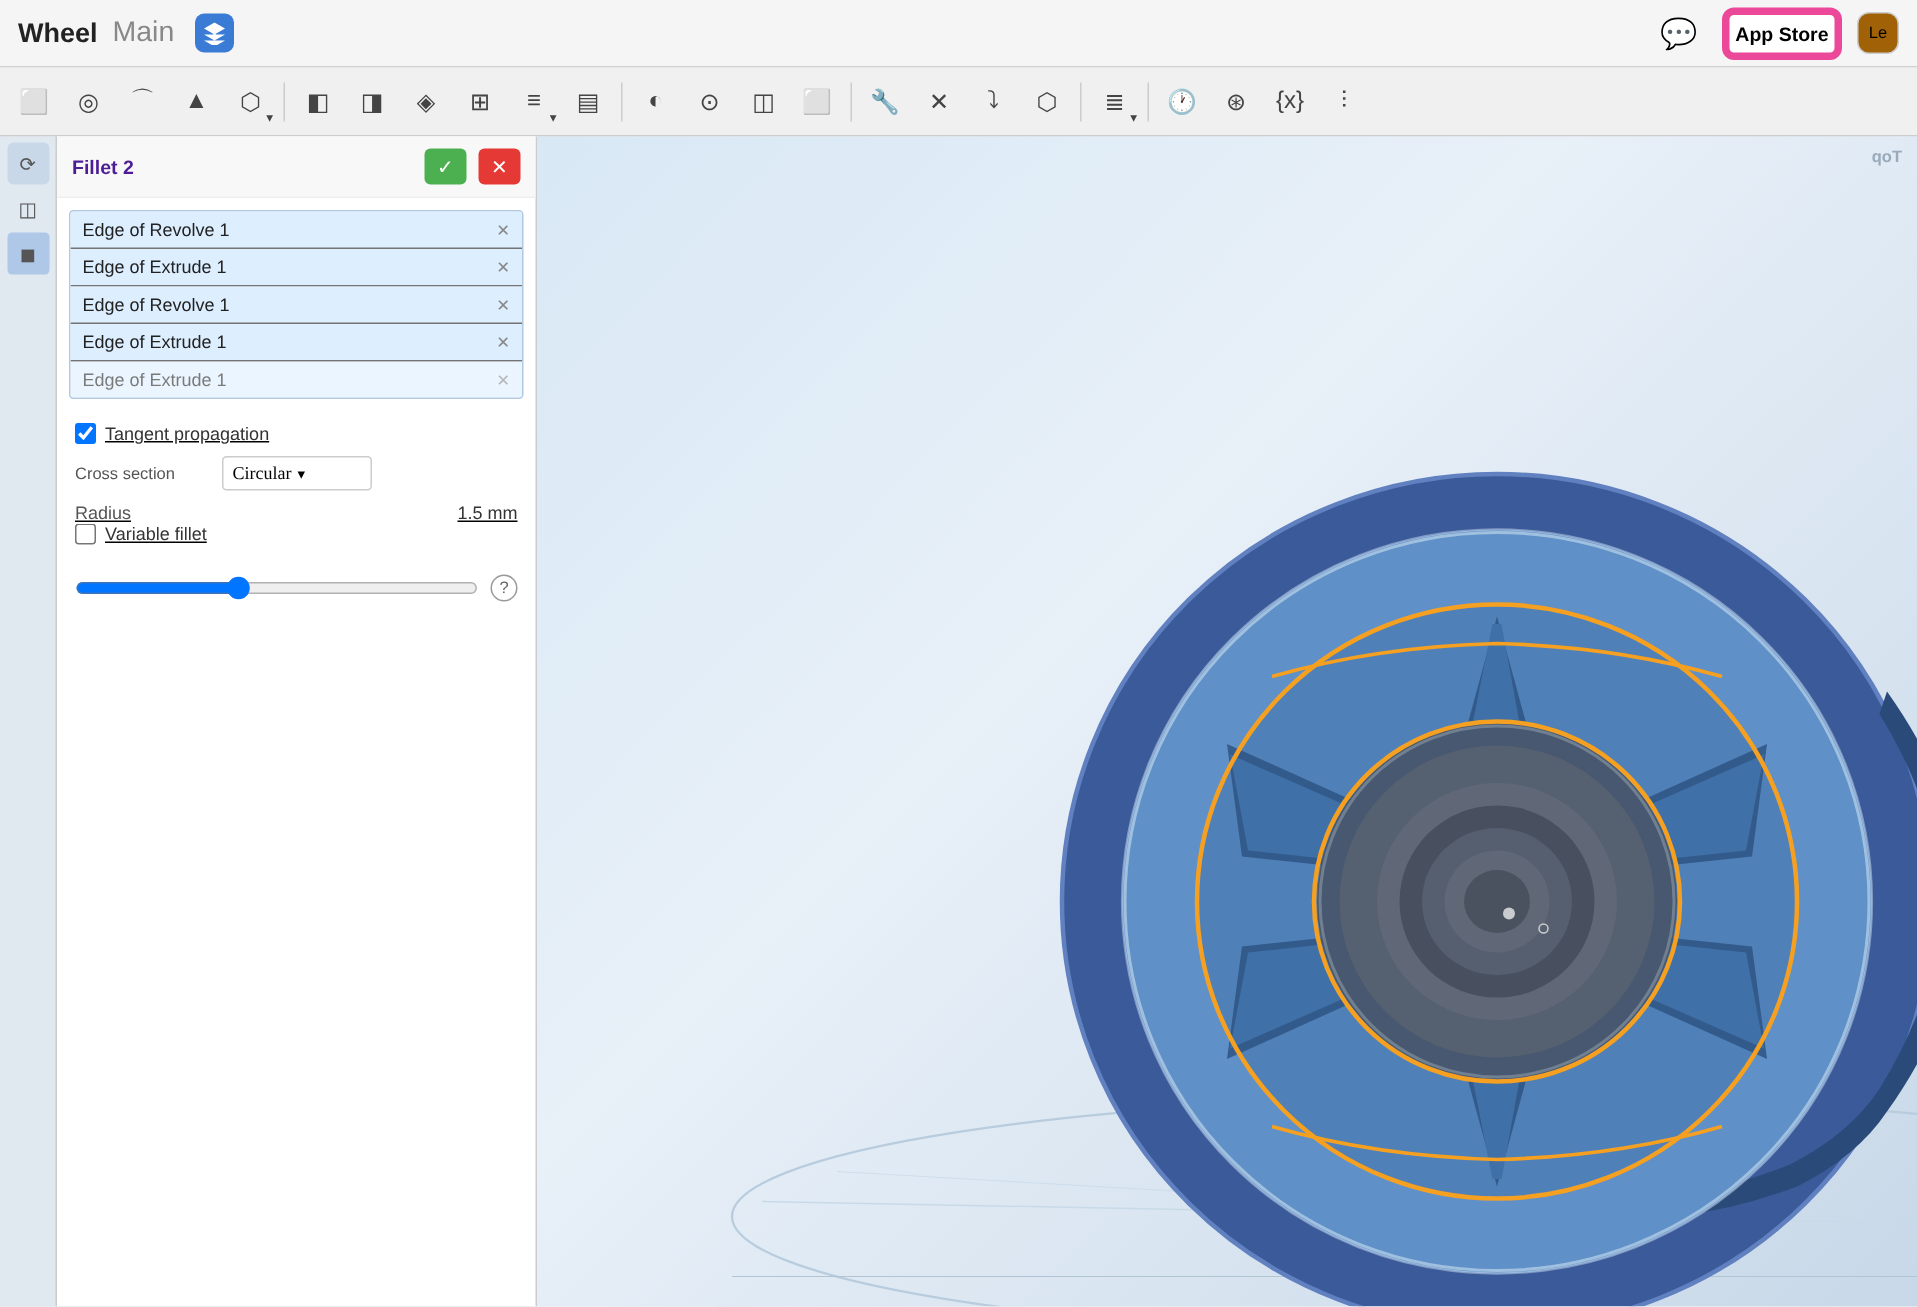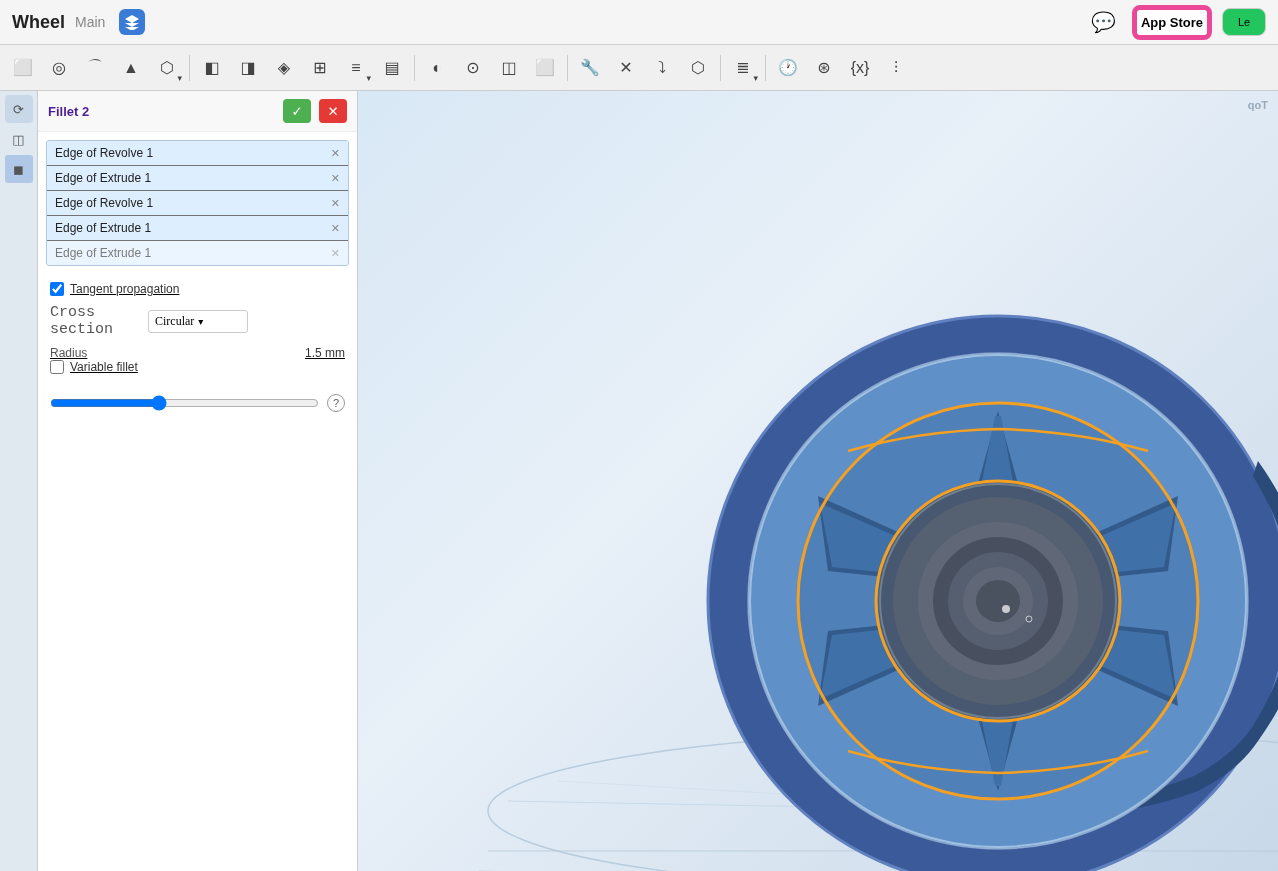--- a/index.html
+++ b/index.html
@@ -65,21 +65,21 @@
     }
     .edge-item:last-child { border-bottom: none; }
     .edge-item .edge-label { flex: 1; }
     .edge-item .remove-x { color: #888; font-size: 11px; cursor: pointer; }
 
     
     #fillet-options { padding: 8px 12px; }
     .option-row { display: flex; align-items: center; margin-bottom: 8px; gap: 6px; text-decoration: underline; }
     .option-row label { font-size: 12px; color: #333; }
     .option-row input[type="checkbox"] { width: 14px; height: 14px; }
-    .option-label { font-size: 15px; color: #555; width: 90px; font-family: Liberation Mono, monospace; }
+    .option-label { font-size: 11px; color: #555; width: 90px; }
     .dropdown-row { display: flex; align-items: center; gap: 8px; margin-bottom: 8px; }
     .dropdown-select {
       border: 1px solid #ccc; border-radius: 3px; padding: 3px 6px; font-size: 12px;
       background: white; cursor: pointer; display: flex; align-items: center; gap: 4px;
       min-width: 100px;
       font-family: Liberation Serif, serif;
     }
     .radius-row { display: flex; align-items: flex-end; gap: 8px; margin-bottom: 0; text-decoration: underline; }
     .radius-label { font-size: 12px; color: #555; }
     .radius-value { font-size: 12px; color: #333; margin-left: auto; }
@@ -93,31 +93,31 @@
     #viewport {
       flex: 1; background: linear-gradient(135deg, #d8e8f5 0%, #e8f0f8 40%, #c8d8e8 100%);
       position: relative; overflow: hidden;
     }
   </style>
 </head>
 <body>
 
 <div id="titlebar">
   <span style="font-size:18px;font-weight:700;color:#222;">Wheel</span>
-  <span style="font-size:14px;color:#888;">Main</span>
+  <span style="font-size:19px;color:#888;">Main</span>
   <div style="width:26px;height:26px;background:#3a7bd5;border-radius:6px;display:flex;align-items:center;justify-content:center;margin-left:4px;">
     <svg width="16" height="16" viewBox="0 0 16 16" fill="white">
         <path d="M8 1L1 5l7 4 7-4-7-4zM1 9l7 4 7-4M1 13l7 4 7-4"></path>
         <path d="M8 5v6" stroke="white" stroke-width="1.5" fill="none"></path>
       </svg>
   </div>
   <div style="flex:1;"></div>
   <div style="cursor:pointer;font-size:20px;color:#555;margin-right:6px;">💬</div>
   <button style="background:white;border:5px solid #ec4899;border-radius:8px;padding:5px 4px;font-size:13px;cursor:pointer;font-weight:bold;">App Store</button>
-  <div style="width:44px;height:28px;background:#22c55e;border:1px solid #ccc;border-radius:8px;display:flex;align-items:center;justify-content:center;font-size:11px;cursor:pointer;">Le</div>
+  <div style="width:28px;height:28px;background:#a16207;border:1px solid #ccc;border-radius:8px;display:flex;align-items:center;justify-content:center;font-size:11px;cursor:pointer;">Le</div>
 </div>
 
 <div id="toolbar">
   <button class="tb-btn">⬜</button>
   <button class="tb-btn">◎</button>
   <button class="tb-btn">⌒</button>
   <button class="tb-btn">▲</button>
   <button class="tb-btn" style="position:relative;">⬡<span style="font-size:9px;position:absolute;right:2px;bottom:2px;">▾</span></button>
   <div class="tb-sep"></div>
   <button class="tb-btn">◧</button>

